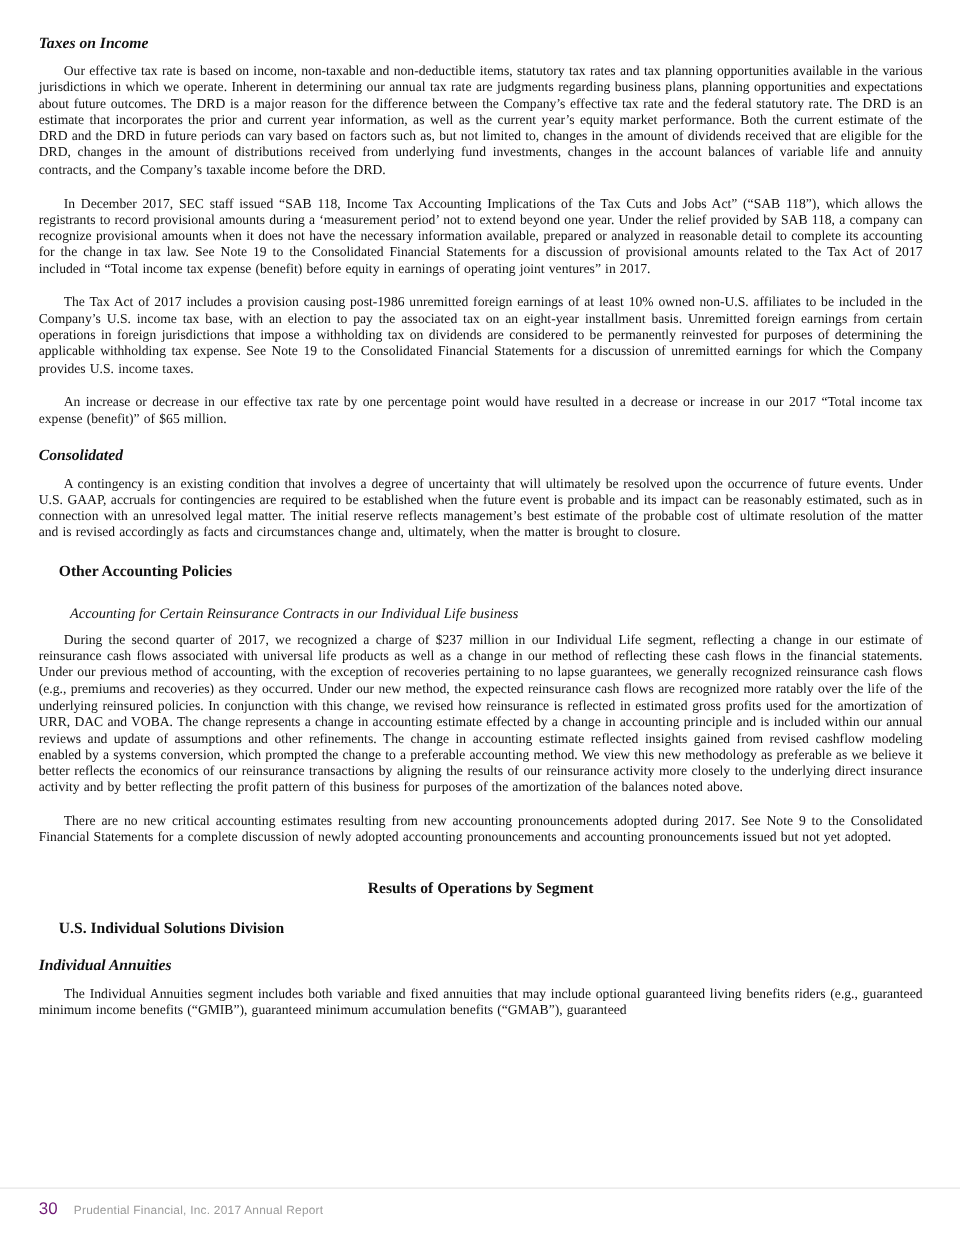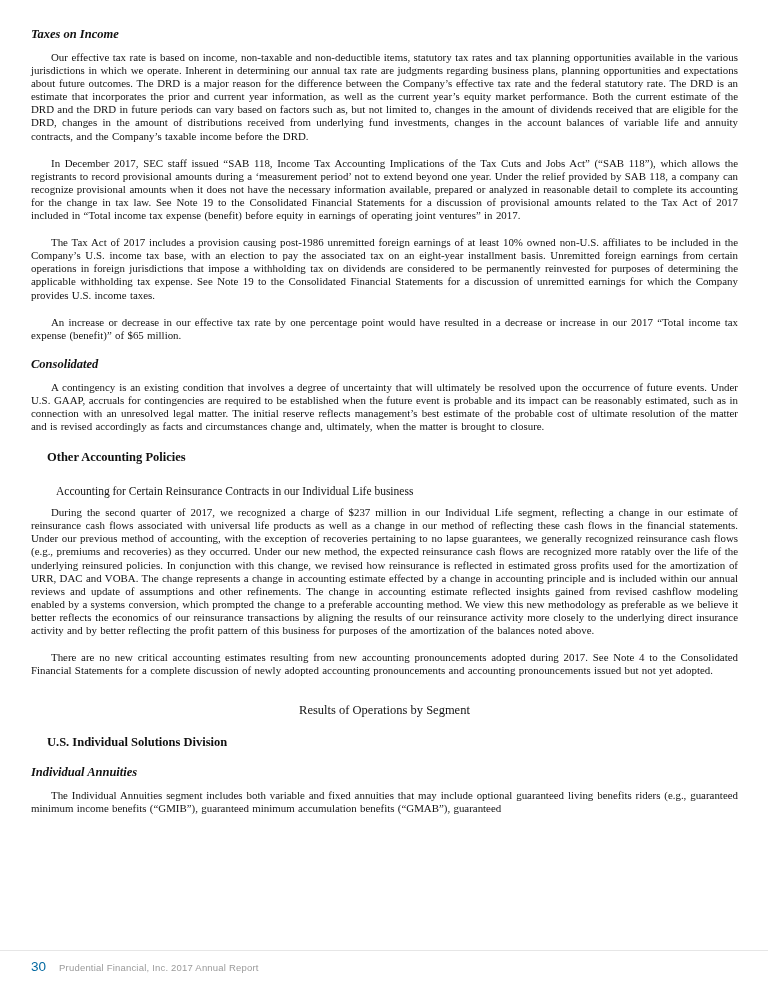--- a/index.html
+++ b/index.html
@@ -25,26 +25,27 @@
     font-style: italic;
     margin: 15px 0 9px 0;
   }
   .h-b {
     font-size: 12.5px;
     font-weight: bold;
     margin: 17px 0 9px 16px;
   }
   .h-center {
     font-size: 12.5px;
-    font-weight: normal;
+    font-weight: bold;
     text-align: center;
     margin: 26px 0 17px 0;
   }
   .h-sub {
     font-size: 11.5px;
+    font-style: italic;
     margin: 20px 0 9px 25px;
   }
   .para {
     font-size: 10.9px;
     line-height: 13.1px;
     text-align: justify;
     text-indent: 20px;
     word-spacing: 0.6px;
     margin-bottom: 14px;
   }
@@ -59,21 +60,21 @@
   .footer {
     position: absolute;
     left: 31px;
     top: 959px;
     display: flex;
     align-items: baseline;
     font-family: "Liberation Sans", sans-serif;
   }
   .page-num {
     font-size: 13.5px;
-    color: #0369a1;
+    color: #701a75;
   }
   .report-title {
     font-size: 9.5px;
     color: #9a9a9a;
     margin-left: 13px;
     letter-spacing: 0.2px;
   }
 </style>
 </head>
 <body>
@@ -83,21 +84,21 @@
       <div class="h-bi">Taxes on Income</div>
       <p class="para">Our effective tax rate is based on income, non-taxable and non-deductible items, statutory tax rates and tax planning opportunities available in the various jurisdictions in which we operate. Inherent in determining our annual tax rate are judgments regarding business plans, planning opportunities and expectations about future outcomes. The DRD is a major reason for the difference between the Company’s effective tax rate and the federal statutory rate. The DRD is an estimate that incorporates the prior and current year information, as well as the current year’s equity market performance. Both the current estimate of the DRD and the DRD in future periods can vary based on factors such as, but not limited to, changes in the amount of dividends received that are eligible for the DRD, changes in the amount of distributions received from underlying fund investments, changes in the account balances of variable life and annuity contracts, and the Company’s taxable income before the DRD.</p>
       <p class="para">In December 2017, SEC staff issued “SAB 118, Income Tax Accounting Implications of the Tax Cuts and Jobs Act” (“SAB 118”), which allows the registrants to record provisional amounts during a ‘measurement period’ not to extend beyond one year. Under the relief provided by SAB 118, a company can recognize provisional amounts when it does not have the necessary information available, prepared or analyzed in reasonable detail to complete its accounting for the change in tax law. See Note 19 to the Consolidated Financial Statements for a discussion of provisional amounts related to the Tax Act of 2017 included in “Total income tax expense (benefit) before equity in earnings of operating joint ventures” in 2017.</p>
       <p class="para">The Tax Act of 2017 includes a provision causing post-1986 unremitted foreign earnings of at least 10% owned non-U.S. affiliates to be included in the Company’s U.S. income tax base, with an election to pay the associated tax on an eight-year installment basis. Unremitted foreign earnings from certain operations in foreign jurisdictions that impose a withholding tax on dividends are considered to be permanently reinvested for purposes of determining the applicable withholding tax expense. See Note 19 to the Consolidated Financial Statements for a discussion of unremitted earnings for which the Company provides U.S. income taxes.</p>
       <p class="para">An increase or decrease in our effective tax rate by one percentage point would have resulted in a decrease or increase in our 2017 “Total income tax expense (benefit)” of $65 million.</p>
       <div class="h-bi">Consolidated</div>
       <p class="para">A contingency is an existing condition that involves a degree of uncertainty that will ultimately be resolved upon the occurrence of future events. Under U.S. GAAP, accruals for contingencies are required to be established when the future event is probable and its impact can be reasonably estimated, such as in connection with an unresolved legal matter. The initial reserve reflects management’s best estimate of the probable cost of ultimate resolution of the matter and is revised accordingly as facts and circumstances change and, ultimately, when the matter is brought to closure.</p>
       <div class="h-b">Other Accounting Policies</div>
       <div class="h-sub">Accounting for Certain Reinsurance Contracts in our Individual Life business</div>
       <p class="para">During the second quarter of 2017, we recognized a charge of $237 million in our Individual Life segment, reflecting a change in our estimate of reinsurance cash flows associated with universal life products as well as a change in our method of reflecting these cash flows in the financial statements. Under our previous method of accounting, with the exception of recoveries pertaining to no lapse guarantees, we generally recognized reinsurance cash flows (e.g., premiums and recoveries) as they occurred. Under our new method, the expected reinsurance cash flows are recognized more ratably over the life of the underlying reinsured policies. In conjunction with this change, we revised how reinsurance is reflected in estimated gross profits used for the amortization of URR, DAC and VOBA. The change represents a change in accounting estimate effected by a change in accounting principle and is included within our annual reviews and update of assumptions and other refinements. The change in accounting estimate reflected insights gained from revised cashflow modeling enabled by a systems conversion, which prompted the change to a preferable accounting method. We view this new methodology as preferable as we believe it better reflects the economics of our reinsurance transactions by aligning the results of our reinsurance activity more closely to the underlying direct insurance activity and by better reflecting the profit pattern of this business for purposes of the amortization of the balances noted above.</p>
-      <p class="para">There are no new critical accounting estimates resulting from new accounting pronouncements adopted during 2017. See Note 4 to the Consolidated Financial Statements for a complete discussion of newly adopted accounting pronouncements and accounting pronouncements issued but not yet adopted.</p>
+      <p class="para">There are no new critical accounting estimates resulting from new accounting pronouncements adopted during 2017. See Note 9 to the Consolidated Financial Statements for a complete discussion of newly adopted accounting pronouncements and accounting pronouncements issued but not yet adopted.</p>
       <div class="h-center">Results of Operations by Segment</div>
       <div class="h-b">U.S. Individual Solutions Division</div>
       <div class="h-bi">Individual Annuities</div>
       <p class="para">The Individual Annuities segment includes both variable and fixed annuities that may include optional guaranteed living benefits riders (e.g., guaranteed minimum income benefits (“GMIB”), guaranteed minimum accumulation benefits (“GMAB”), guaranteed</p>
     </div>
   <div class="footer-rule"></div>
   <div class="footer">
     <span class="page-num">30</span>
     <span class="report-title">Prudential Financial, Inc. 2017 Annual Report</span>
   </div>

